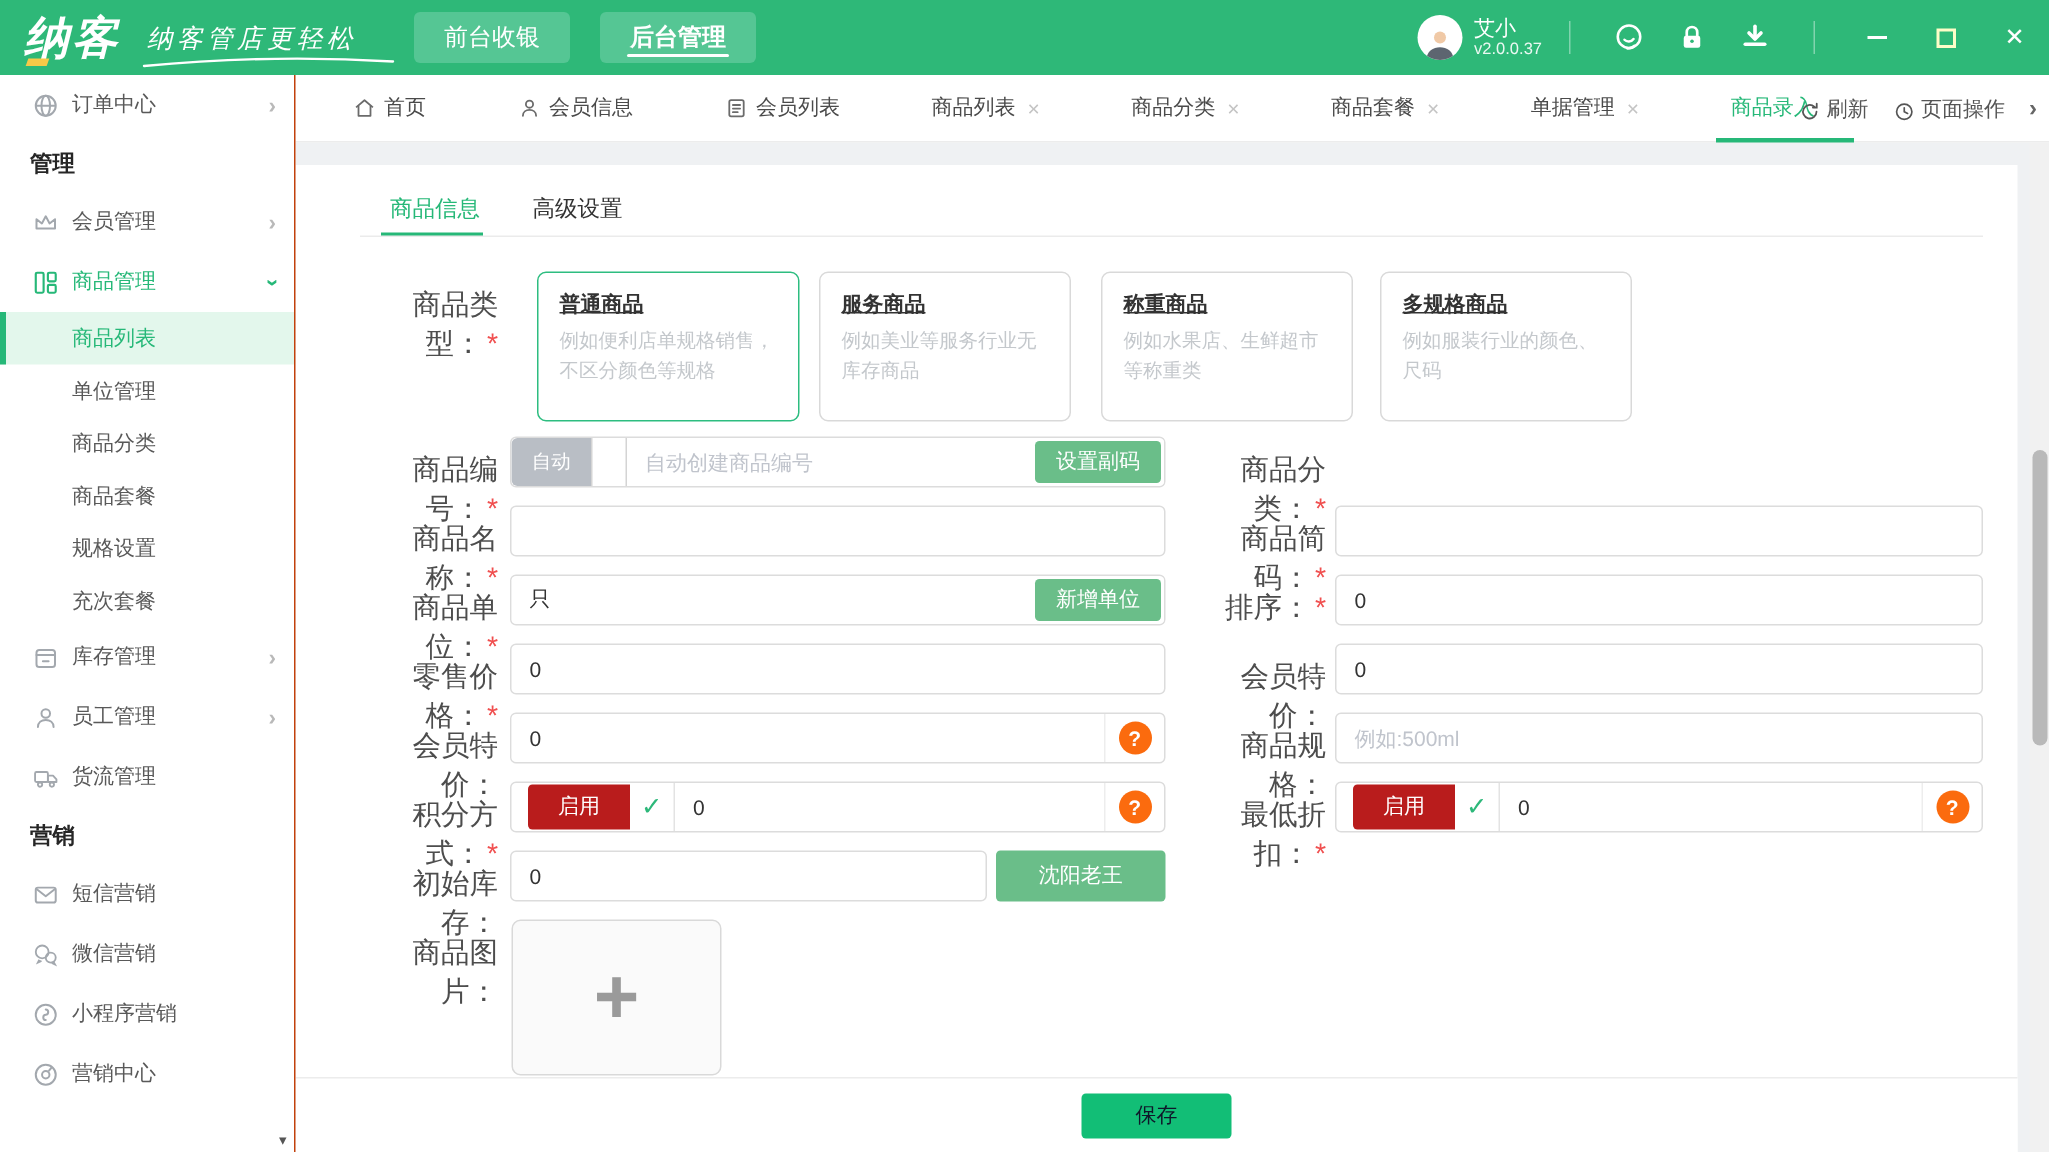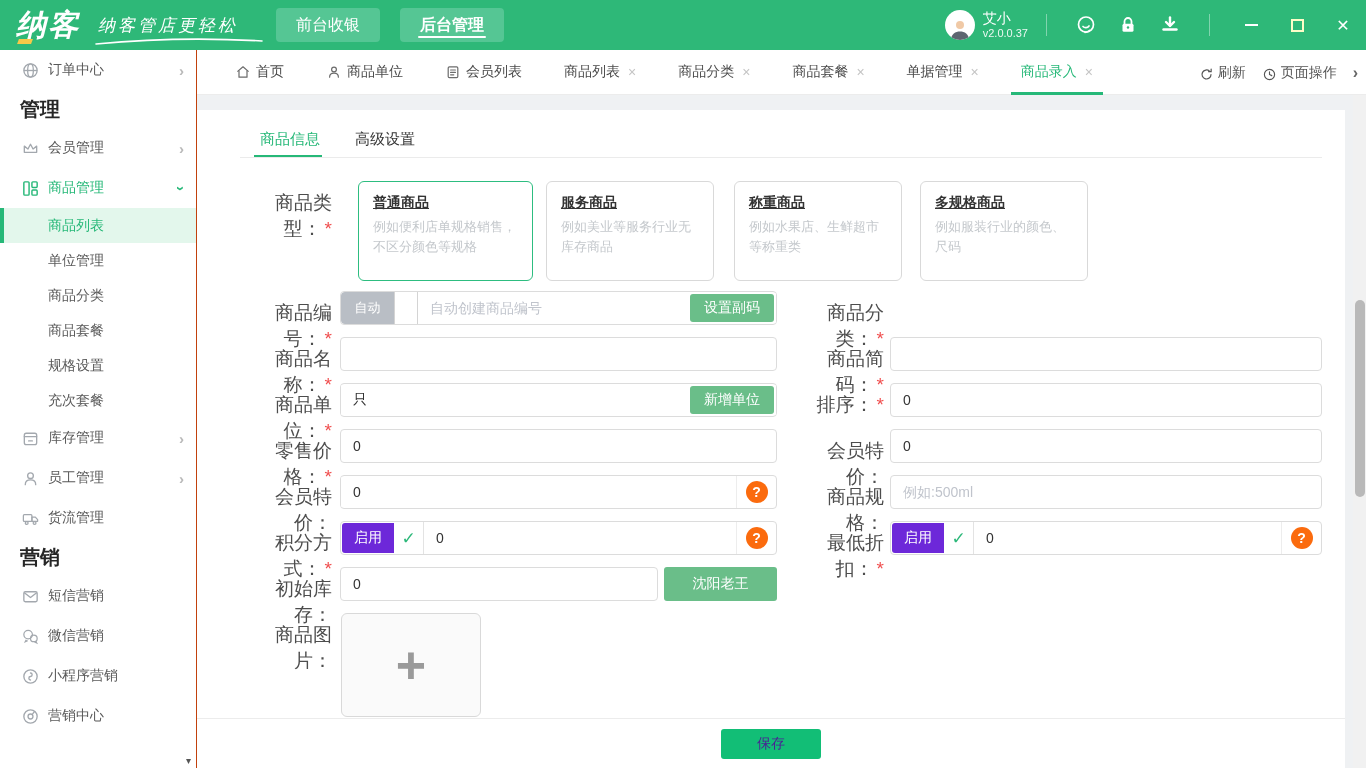--- a/index.html
+++ b/index.html
@@ -30,29 +30,29 @@
   .winbtn .bar { width:13px; height:2px; background:#fff; }
   .winbtn .sq { width:13px; height:13px; border:2px solid #fdfdc8; }
 
   
   .sb { position:absolute; left:0; top:50px; width:197px; bottom:0; background:#fff; border-right:1px solid #c2410c; z-index:20; }
   .sb-row { height:40px; display:flex; align-items:center; padding:0 12px 0 20px; cursor:pointer; color:#595959; font-size:14px; position:relative; }
   .sb-row .sb-icon { width:20px; height:20px; color:#a3a8ae; margin-right:8px; }
   .sb-row .sb-chev { margin-left:auto; color:#b9b9b9; font-size:15px; font-weight:bold; }
   .sb-row.green, .sb-row.green .sb-icon, .sb-row.green .sb-chev { color:#26B878; }
   .sb-row.green .sb-chev { display:inline-block; transform:rotate(90deg); }
-  .sb-section { height:38px; display:flex; align-items:center; padding-left:20px; font-size:20px; font-weight:bold; color:#262626; }
+  .sb-section { height:38px; display:flex; align-items:center; padding-left:20px; font-size:15px; font-weight:bold; color:#262626; }
   .sb-sub { height:35px; display:flex; align-items:center; padding-left:48px; font-size:14px; color:#595959; cursor:pointer; position:relative; }
   .sb-sub.active { background:#E3F7EC; color:#26B878; }
   .sb-sub.active::before { content:""; position:absolute; left:0; top:0; bottom:0; width:4px; background:#26B878; }
   .sb-scrolldown { position:absolute; right:5px; bottom:2px; font-size:10px; color:#555; }
 
   
   .tb { position:absolute; left:197px; top:50px; width:1169px; height:45px; background:#fff; border-bottom:1px solid #ececec; display:flex; align-items:center; z-index:10; }
-  .tb-tabs { display:flex; align-items:center; margin-left:28px; }
+  .tb-tabs { display:flex; align-items:center; margin-left:28px;gap:19px; }
   .tb-tab { display:flex; align-items:center; height:45px; padding:0 10px; margin-right:22px; font-size:14px; color:#4a4a4a; cursor:pointer; position:relative; }
   .tb-tab .icn { color:#6b6b6b; margin-right:5px; }
   .tb-x { margin-left:8px; color:#c4c4c4; font-size:14px; cursor:pointer; }
   .tb-tab.active { color:#26B878; }
   .tb-tab.active::after { content:""; position:absolute; left:0; right:0; bottom:0; height:3px; background:#26B878; }
   .tb-right { position:absolute; right:8px; top:0; height:45px; display:flex; align-items:center; gap:16px; color:#555; font-size:14px; }
   .tb-act { display:flex; align-items:flex-end; gap:4px; cursor:pointer; }
   .tb-chev { color:#666; font-size:16px; font-weight:bold; cursor:pointer; }
 
   
@@ -66,35 +66,35 @@
   .lblbox { position:absolute; font-size:19px; color:#4d4d4d; text-align:right; }
   .star { color:#f04f4f; margin-left:3px; }
   .inp, .fbox { position:absolute; height:34px; background:#fff; border:1px solid #dcdcdc; border-radius:4px; font-size:14px; color:#333; }
   .inp { padding:0 12px; outline:none; width:437px; }
   input::placeholder { color:#c0c4cc; }
   .fbox { display:flex; align-items:center; overflow:hidden; }
   .fbox input { border:none; outline:none; flex:1; height:30px; padding:0 12px; font-size:14px; color:#333; min-width:0; }
   .btn-green { position:absolute; right:2px; top:2px; height:28px; padding:0 14px; background:#6ABE89; color:#fff; font-size:14px; border:none; border-radius:3px; cursor:pointer; display:flex; align-items:center; }
   .tg-on { width:53px; height:32px; background:#b9bec5; color:#fff; font-size:13px; display:flex; align-items:center; justify-content:center; border-radius:4px 0 0 4px; cursor:pointer; }
   .tg-knob { width:24px; height:32px; background:#fff; border:1px solid #d4d4d4; border-top:none; border-bottom:none; cursor:pointer; }
-  .enable { width:52px; height:30px; margin:1px 0 1px 1px; background:#6d28d9; color:#fff; font-size:14px; display:flex; align-items:center; justify-content:center; border-radius:3px 0 0 3px; cursor:pointer; }
+  .enable { width:68px; height:30px; margin:1px 0 1px 11px; background:#b91c1c; color:#fff; font-size:14px; display:flex; align-items:center; justify-content:center; border-radius:3px 0 0 3px; cursor:pointer; }
   .checkcell { width:30px; height:32px; border-right:1px solid #e3e3e3; display:flex; align-items:center; justify-content:center; color:#2db87a; font-size:17px; font-weight:bold; }
   .helpcell { width:40px; height:32px; border-left:1px solid #ededed; display:flex; align-items:center; justify-content:center; flex:none; }
   .qmark { width:22px; height:22px; border-radius:50%; background:#FB6B0E; color:#fff; font-weight:bold; font-size:14px; display:flex; align-items:center; justify-content:center; cursor:pointer; }
 
   .card { position:absolute; top:71px; height:100px; border:1px solid #d9d9d9; border-radius:6px; padding:12px 14px; cursor:pointer; background:#fff; }
   .card.sel { border-color:#2dbd80; }
   .card-title { font-size:14px; font-weight:bold; color:#333; margin-bottom:5px;text-decoration:underline; }
   .card-desc { font-size:13px; color:#c4c8cc; line-height:1.55; }
 
   .upload { position:absolute; left:144px; top:503px; width:140px; height:104px; background:#fafafa; border:1px solid #d9d9d9; border-radius:6px; display:flex; align-items:center; justify-content:center; cursor:pointer; }
   .upload .plus { font-size:52px; color:#9a9a9a; font-weight:bold; line-height:1; }
 
   .savebar { position:absolute; left:0; top:608px; width:1148px; height:50px; background:#fff; border-top:1px solid #ececec; display:flex; align-items:center; justify-content:center; }
-  .save-btn { width:100px; height:30px; background:#12BE76; border:none; border-radius:3px; color:#4c1d95; font-size:14px; cursor:pointer; }
+  .save-btn { width:100px; height:30px; background:#12BE76; border:none; border-radius:3px; color:#0f172a; font-size:14px; cursor:pointer; }
 
   
   .scroll-track { position:absolute; right:0; top:95px; width:13px; bottom:0; background:#f1f1f1; }
   .scroll-thumb { position:absolute; right:1px; top:205px; width:10px; height:197px; background:#b9b9b9; border-radius:5px; }
 </style>
 </head>
 <body>
 
 <div class="hdr">
   <div class="logo"><span class="accent"></span><span>纳客</span></div>
@@ -279,21 +279,21 @@
         </span>
       <span>首页</span>
     </div>
     <div class="tb-tab">
       <span class="icn">
           <svg width="16" height="16" viewBox="0 0 20 20" fill="none" stroke="currentColor" stroke-width="1.5" stroke-linecap="round">
             <circle cx="10" cy="6.8" r="3"></circle>
             <path d="M4.5 16.5 c0-3.3 2.5-5 5.5-5 s5.5 1.7 5.5 5"></path>
           </svg>
         </span>
-      <span>商品单位</span>
+      <span>会员信息</span>
     </div>
     <div class="tb-tab">
       <span class="icn">
           <svg width="16" height="16" viewBox="0 0 20 20" fill="none" stroke="currentColor" stroke-width="1.5" stroke-linecap="round">
             <rect x="4" y="3.5" width="12" height="13.5" rx="1.5"></rect>
             <line x1="7" y1="7.5" x2="13" y2="7.5"></line>
             <line x1="7" y1="10.5" x2="13" y2="10.5"></line>
             <line x1="7" y1="13.5" x2="11" y2="13.5"></line>
           </svg>
         </span>

